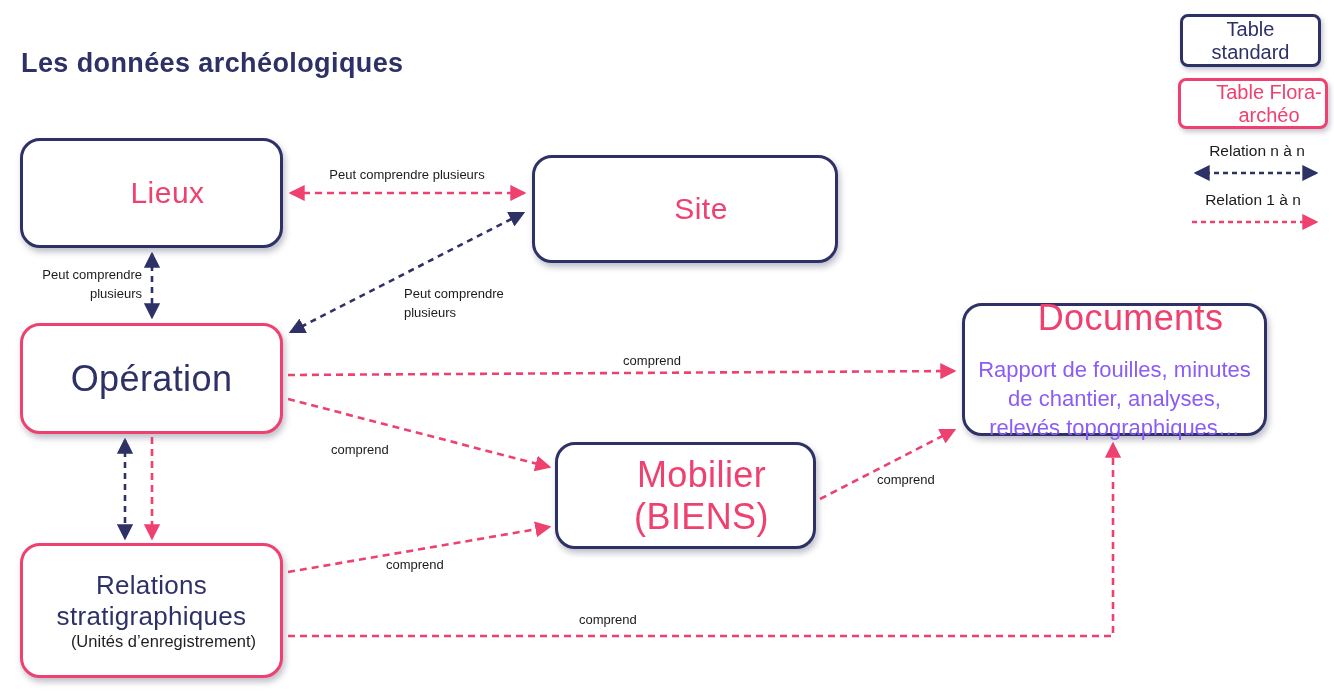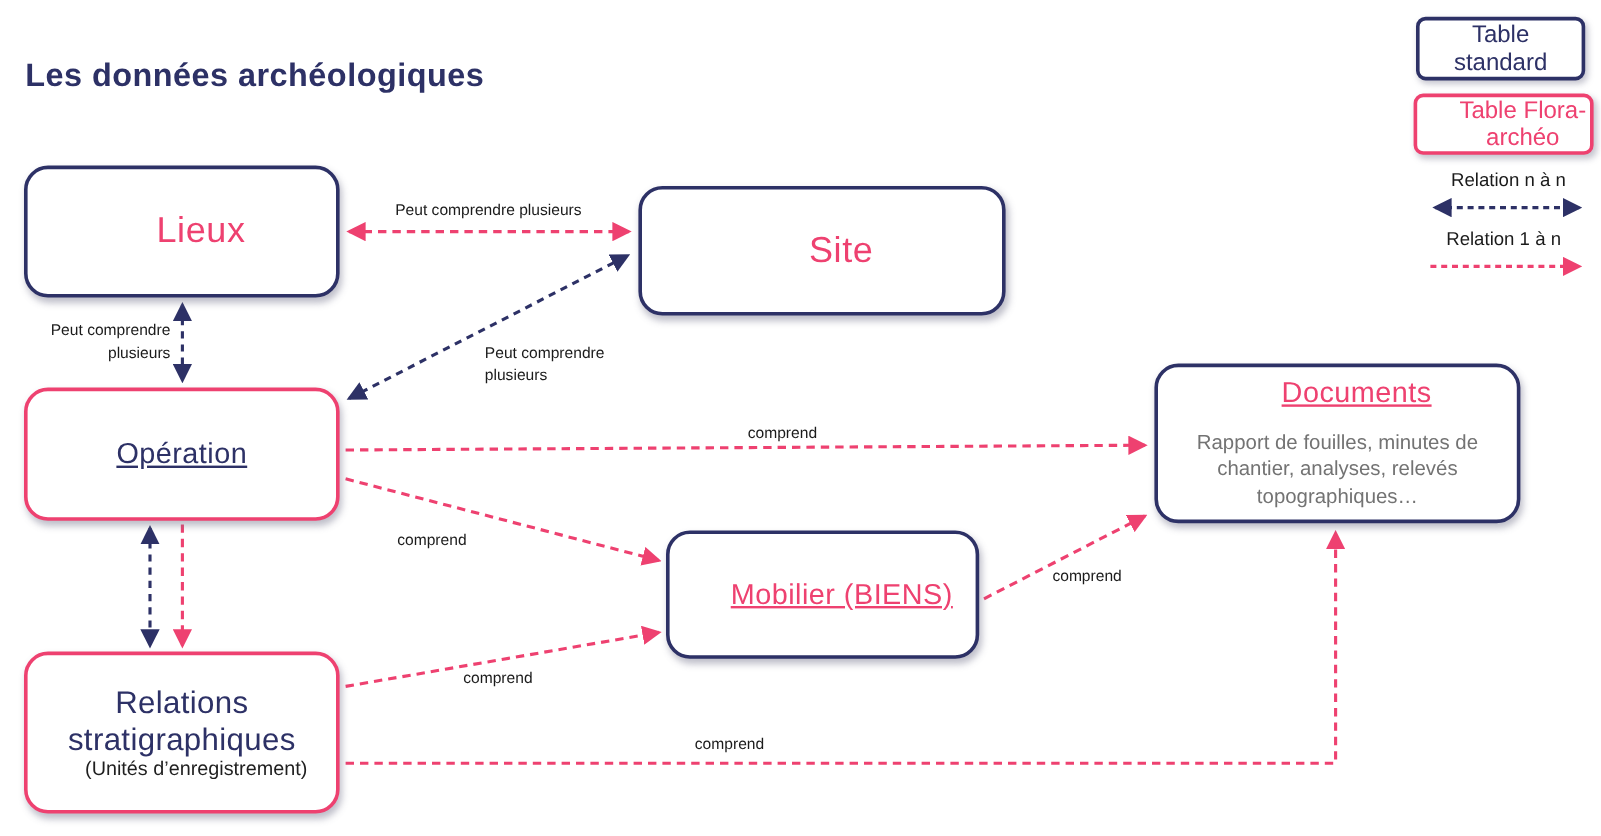--- a/index.html
+++ b/index.html
@@ -25,23 +25,23 @@
     display:flex;flex-direction:column;align-items:center;justify-content:center;
     text-align:center;box-shadow:2px 4px 6px rgba(110,110,135,.45);
     box-sizing:border-box;padding:4px 10px;
   }
   .b-navy{border:3px solid var(--navy);}
   .b-pink{border:3px solid var(--pink);}
   .t-pink{color:var(--pink);padding-left:32px;}
   .t-navy{color:var(--navy);}
 
   .node-title-lg{font-size:30px;letter-spacing:.5px;}
-  .node-title-md{font-size:24px;letter-spacing:.4px;text-decoration:underline;}
+  .node-title-md{font-size:36px;letter-spacing:.4px;}
   .node-title-sm{font-size:26px;line-height:1.18;letter-spacing:.3px;}
-  .node-body{font-size:17px;line-height:1.32;color:#737373;margin-top:16px;}
+  .node-body{font-size:22px;line-height:1.32;color:#8b5cf6;margin-top:16px;}
   .node-sub{font-size:16.5px;color:#1f1f1f;margin-top:1px;margin-left:24px;}
 
   .edge-label{
     position:absolute;font-size:13px;color:var(--ink);line-height:1.45;
     white-space:pre-line;
   }
   .ta-c{text-align:center;} .ta-r{text-align:right;} .ta-l{text-align:left;}
 
   .legend-box{
     position:absolute;background:#fff;border-radius:8px;box-sizing:border-box;

